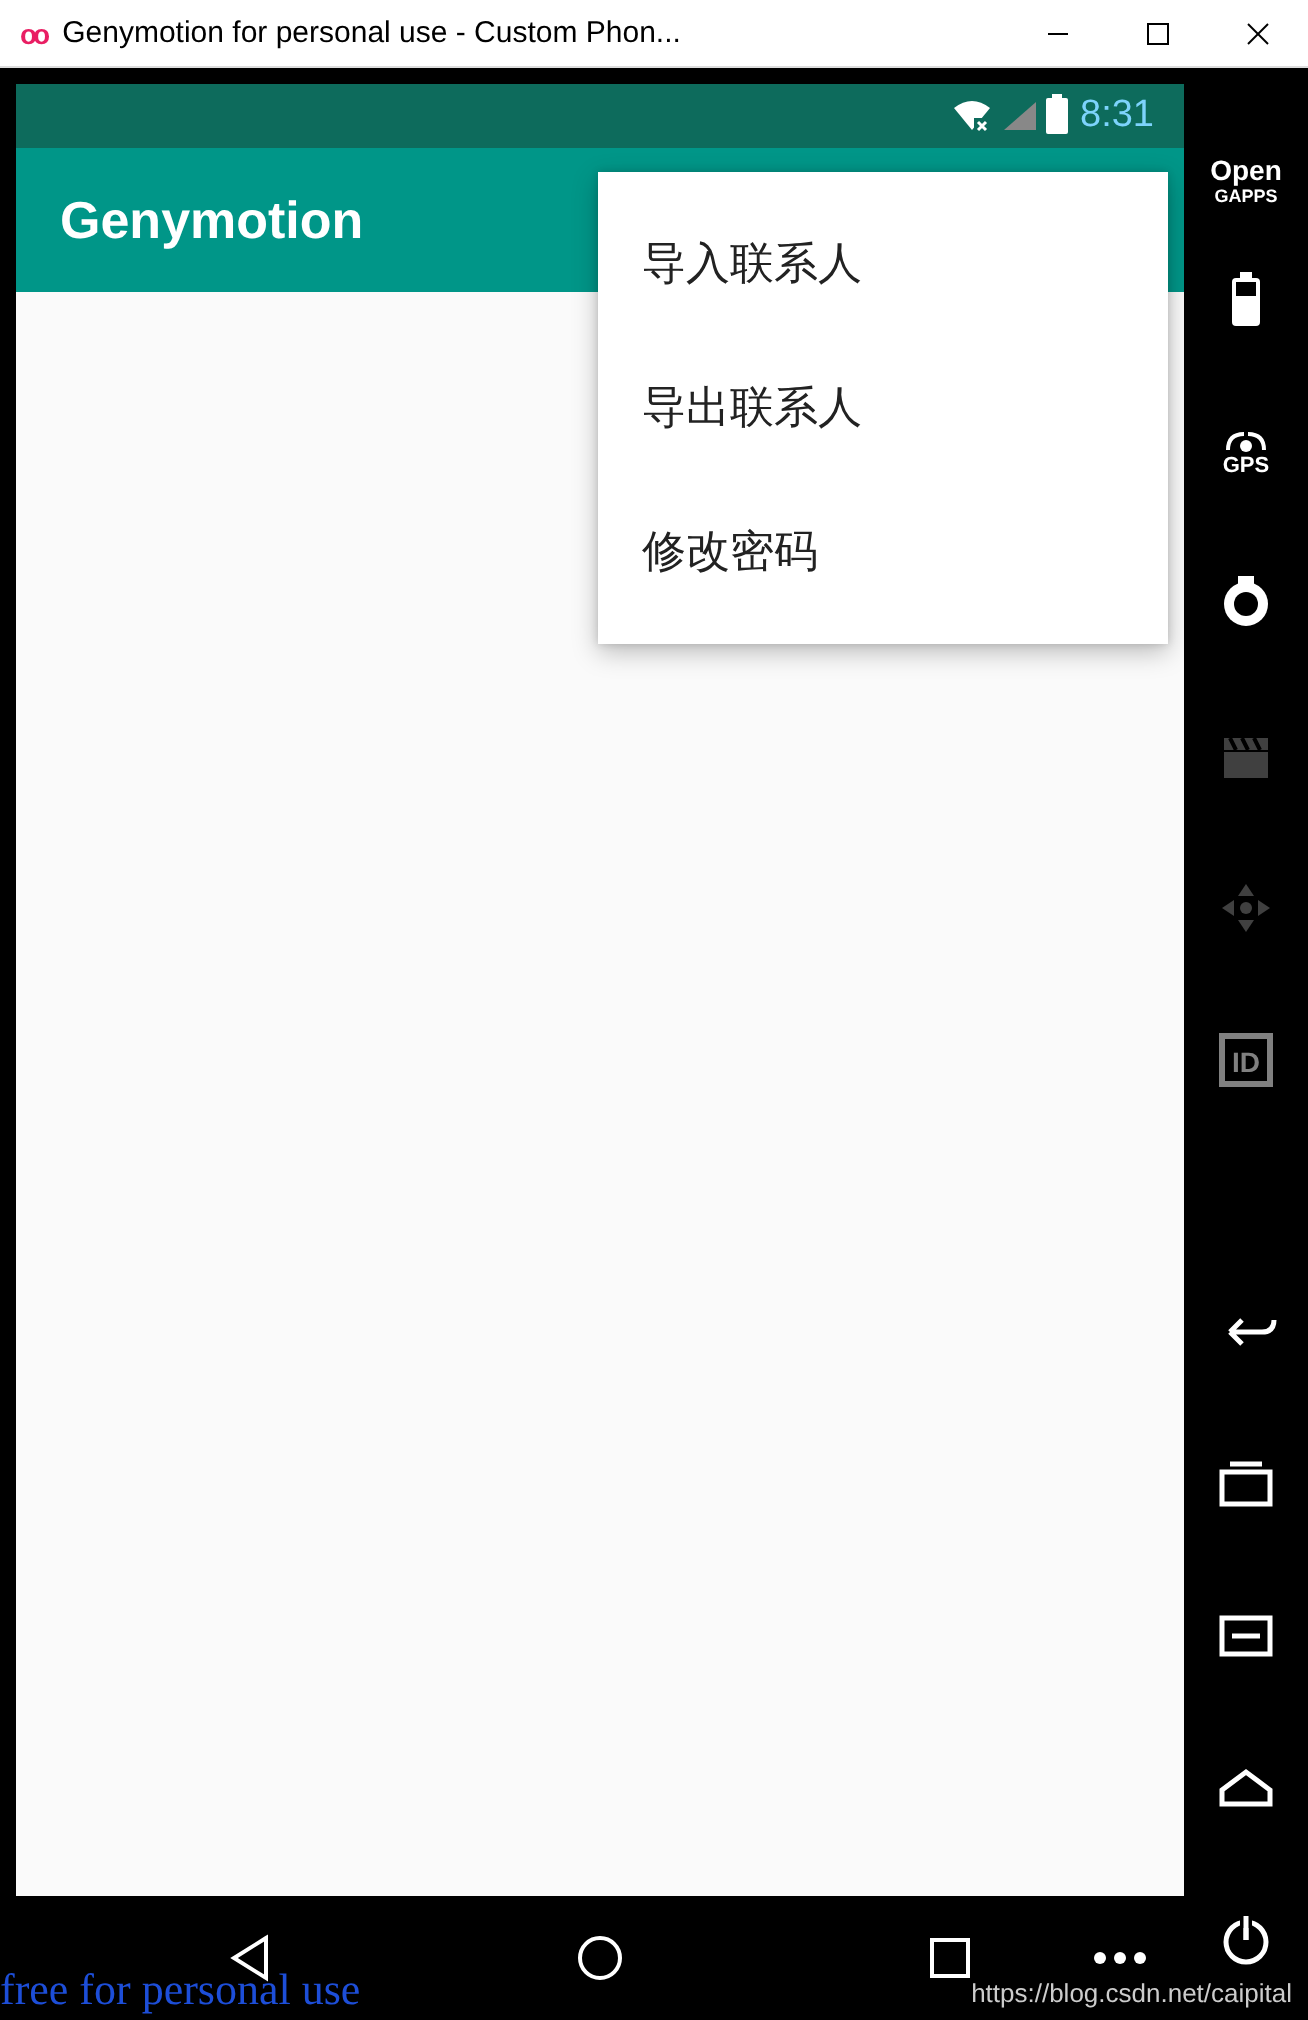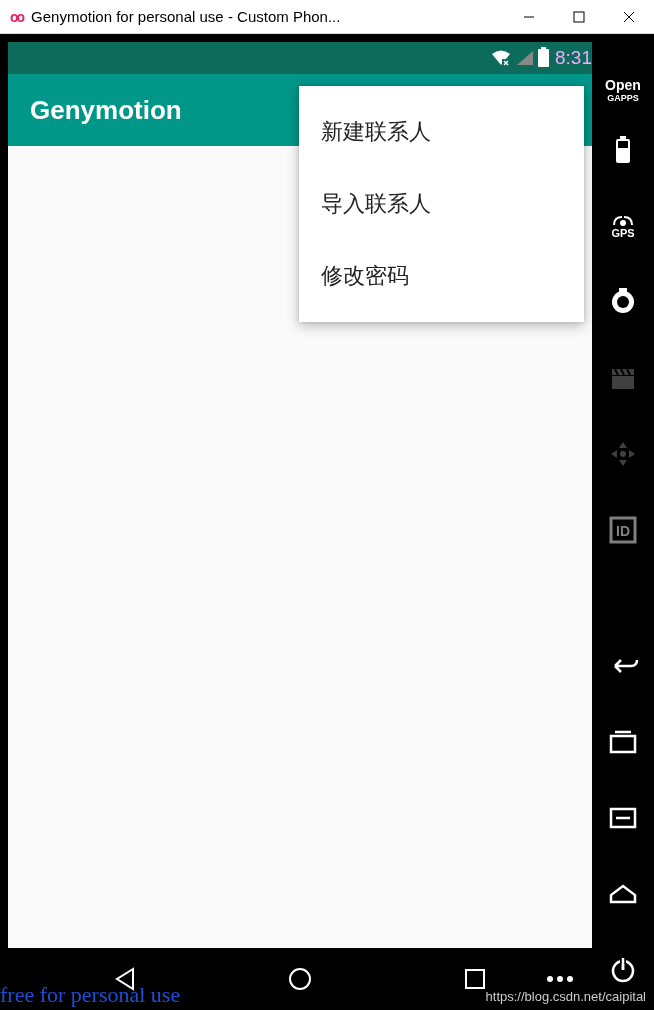--- a/index.html
+++ b/index.html
@@ -12,21 +12,21 @@
     .win-controls { display: flex; height: 100%; }
     .win-btn { width: 50px; display: flex; align-items: center; justify-content: center; color: #000; }
     .win-btn svg { stroke: #000; }
 
     
     .emulator { position: absolute; top: 34px; left: 0; right: 0; bottom: 0; display: flex; }
     .device-area { flex: 1; display: flex; flex-direction: column; background: #000; padding: 8px 0 0 8px; }
     .device-screen { flex: 1; background: #fafafa; display: flex; flex-direction: column; position: relative; }
 
     
-    .status-bar { height: 32px; background: #0d6b5c; display: flex; align-items: center; justify-content: flex-end; padding-right: 0; gap: 6px; color: #f0abfc; }
+    .status-bar { height: 32px; background: #0d6b5c; display: flex; align-items: center; justify-content: flex-end; padding-right: 15px; gap: 6px; color: #7dd3fc; }
     .status-time { font-size: 19px; font-weight: 500; }
     .status-icons { display: flex; align-items: center; gap: 4px; }
     .battery-icon { width: 11px; height: 18px; background: #fff; border-radius: 1px; position: relative; }
     .battery-icon::before { content: ''; position: absolute; top: -2px; left: 3px; width: 5px; height: 2px; background: #fff; }
 
     
     .app-bar { height: 72px; background: #009688; display: flex; align-items: center; padding-left: 22px; }
     .app-title { color: #fff; font-size: 26px; font-weight: bold; }
 
     
@@ -98,22 +98,22 @@
 
       <div class="app-bar">
         <span class="app-title">Genymotion</span>
       </div>
 
       <div class="content">
         
       </div>
 
       <div class="dropdown-menu" style="position:absolute; top:44px;">
-        <div class="menu-item">新建联系人</div>
         <div class="menu-item">导入联系人</div>
+        <div class="menu-item">导出联系人</div>
         <div class="menu-item">修改密码</div>
       </div>
 
       <div class="nav-bar">
         <div class="nav-btn">
           <svg width="28" height="28">
               <path d="M22 4 L6 14 L22 24 Z" fill="none" stroke="#fff" stroke-width="2"></path>
             </svg>
         </div>
         <div class="nav-btn">

